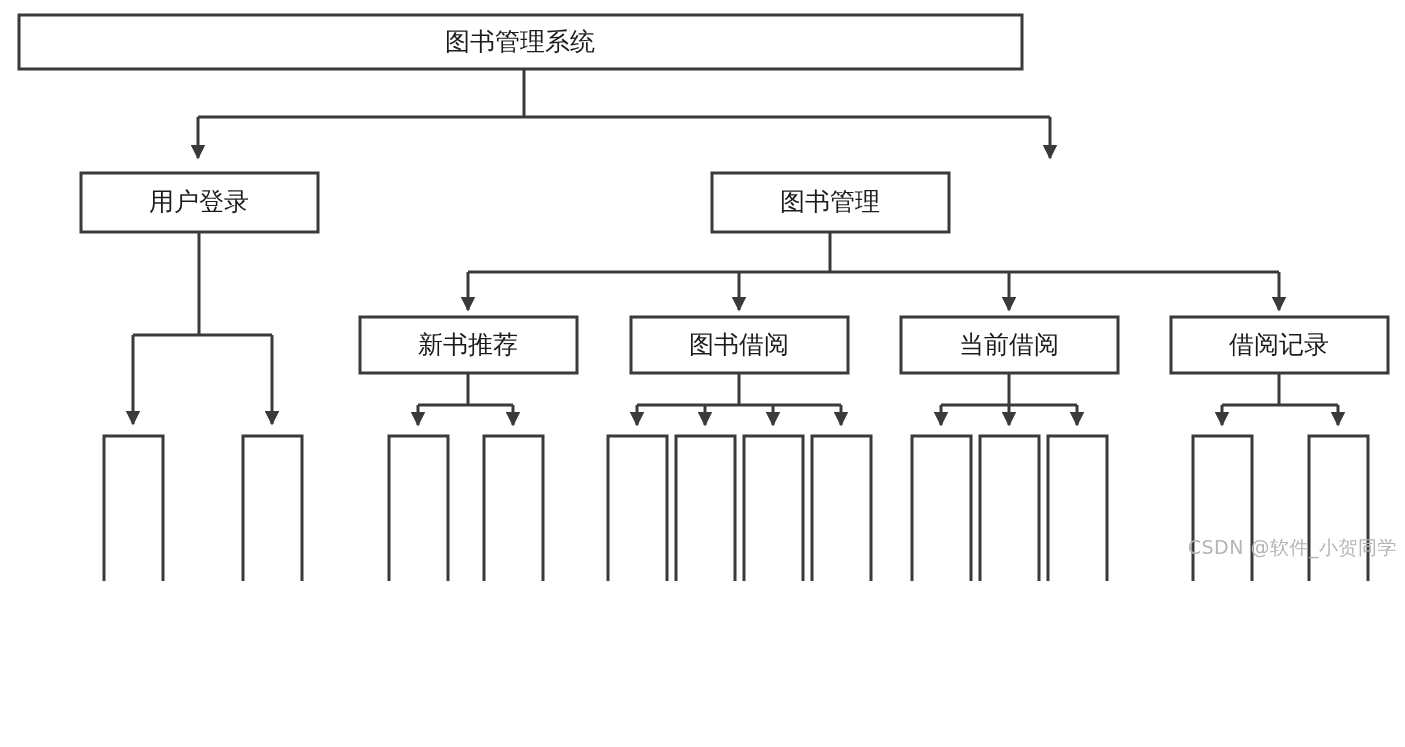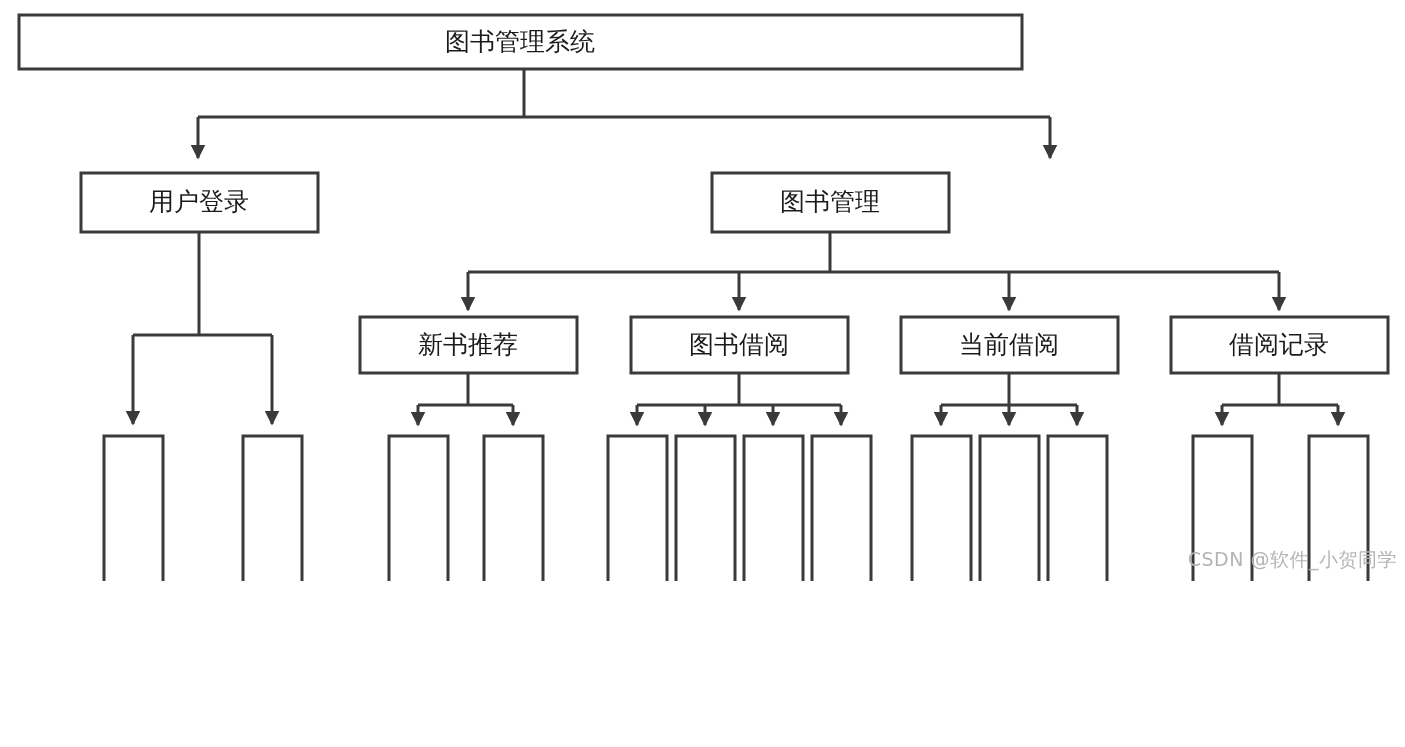--- a/index.html
+++ b/index.html
@@ -52,21 +52,21 @@
     color: #1b1b1b;
     display: flex;
     align-items: center;
     justify-content: center;
     white-space: nowrap;
     pointer-events: none;
   }
   .watermark {
     position: absolute;
     right: 8px;
-    bottom: 8px;
+    bottom: 20px;
     font-family: "DejaVu Sans", "Liberation Sans", sans-serif;
     font-size: 19px;
     color: #b4b4b4;
     letter-spacing: 0.5px;
     white-space: nowrap;
   }
 </style>
 </head>
 <body>
 

